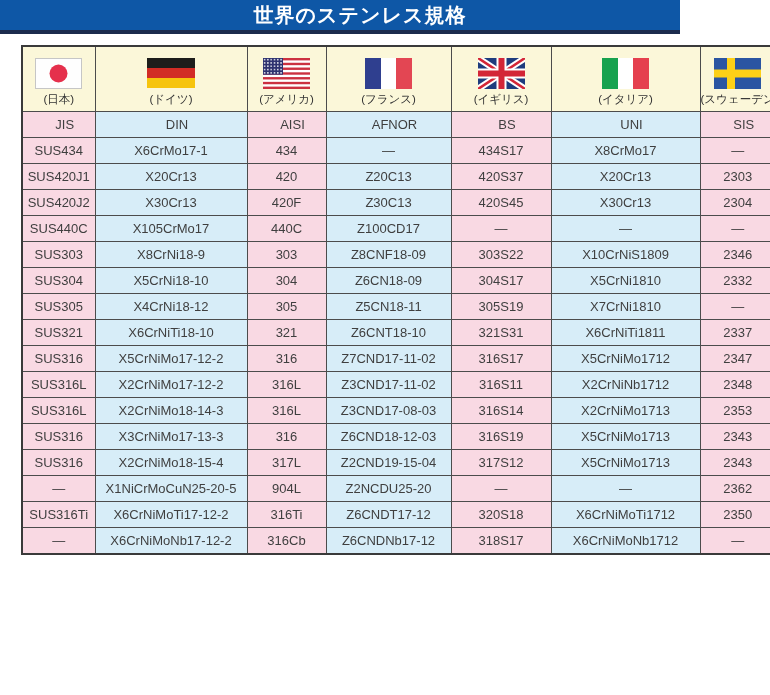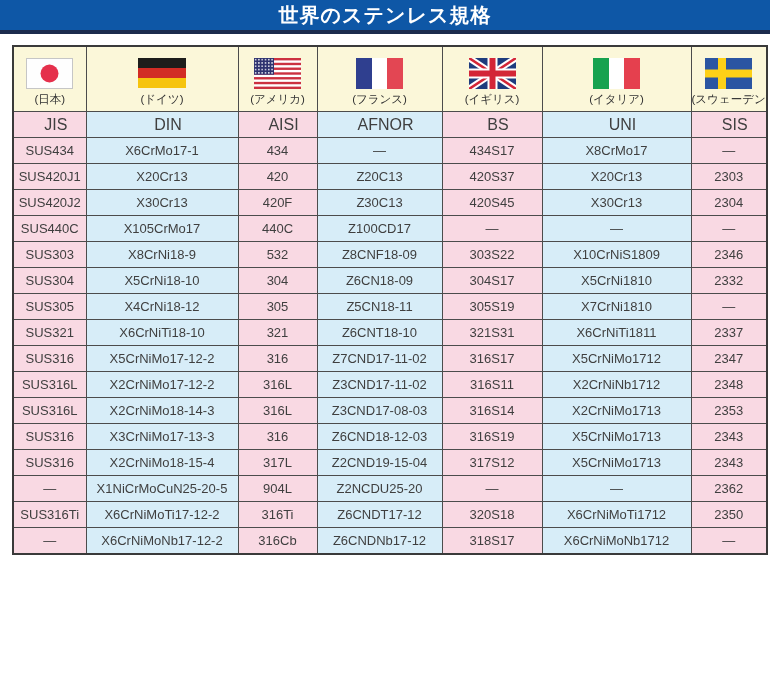--- a/index.html
+++ b/index.html
@@ -3,34 +3,34 @@
 <meta charset="utf-8">
 <style>
   :root{
     --title_bg:#0e57a6; --title_underline:#1c2b4d;
     --pink:#f9d9e3; --blue:#d7edf8; --cream:#fbf7d9;
     --border:#4c4c4c; --outer:#3a3a3a; --text:#3f3f3f;
   }
   html,body{margin:0;padding:0;background:#fff;}
   body{width:770px;height:695px;font-family:"Liberation Sans","DejaVu Sans",sans-serif;color:var(--text);}
   .title-bar{
-    width:770px;height:30px;background:var(--title_bg);
+    width:640px;height:30px;background:var(--title_bg);
     border-bottom:4px solid var(--title_underline);
-    display:flex;align-items:center;justify-content:center;
+    display:flex;align-items:center;justify-content:center;padding-left:40px;
   }
   .title-bar span{color:#fff;font-size:20px;font-weight:bold;letter-spacing:1px;}
-  .table-wrap{margin:11px 8px 0 12px;}
+  .table-wrap{margin:11px 8px 0 21px;}
   table{border-collapse:collapse;table-layout:fixed;width:754px;border:2px solid var(--outer);}
   th,td{border:1px solid var(--border);text-align:center;vertical-align:middle;
         font-weight:normal;font-size:13px;color:var(--text);padding:0;overflow:hidden;white-space:nowrap;}
   tr.flag-row th{background:var(--cream);height:62px;vertical-align:middle;padding-top:2px;}
   .flag{display:flex;align-items:center;justify-content:center;height:37px;}
   .flag svg{display:block;}
   .country{font-size:11.5px;color:#333;line-height:14px;}
-  tr.std-row th{height:25px;font-size:16px;padding-left:12px;}
+  tr.std-row th{height:25px;font-size:13px;padding-left:12px;}
   tbody td{height:25px;}
   .pink{background:var(--pink);}
   .blue{background:var(--blue);}
 </style>
 </head>
 <body>
 
 <div class="title-bar">
   <span>世界のステンレス規格</span>
 </div>
@@ -179,21 +179,21 @@
           <td class="blue">X105CrMo17</td>
           <td class="pink">440C</td>
           <td class="blue">Z100CD17</td>
           <td class="pink">—</td>
           <td class="blue">—</td>
           <td class="pink">—</td>
         </tr>
         <tr>
           <td class="pink">SUS303</td>
           <td class="blue">X8CrNi18-9</td>
-          <td class="pink">532</td>
+          <td class="pink">303</td>
           <td class="blue">Z8CNF18-09</td>
           <td class="pink">303S22</td>
           <td class="blue">X10CrNiS1809</td>
           <td class="pink">2346</td>
         </tr>
         <tr>
           <td class="pink">SUS304</td>
           <td class="blue">X5CrNi18-10</td>
           <td class="pink">304</td>
           <td class="blue">Z6CN18-09</td>

